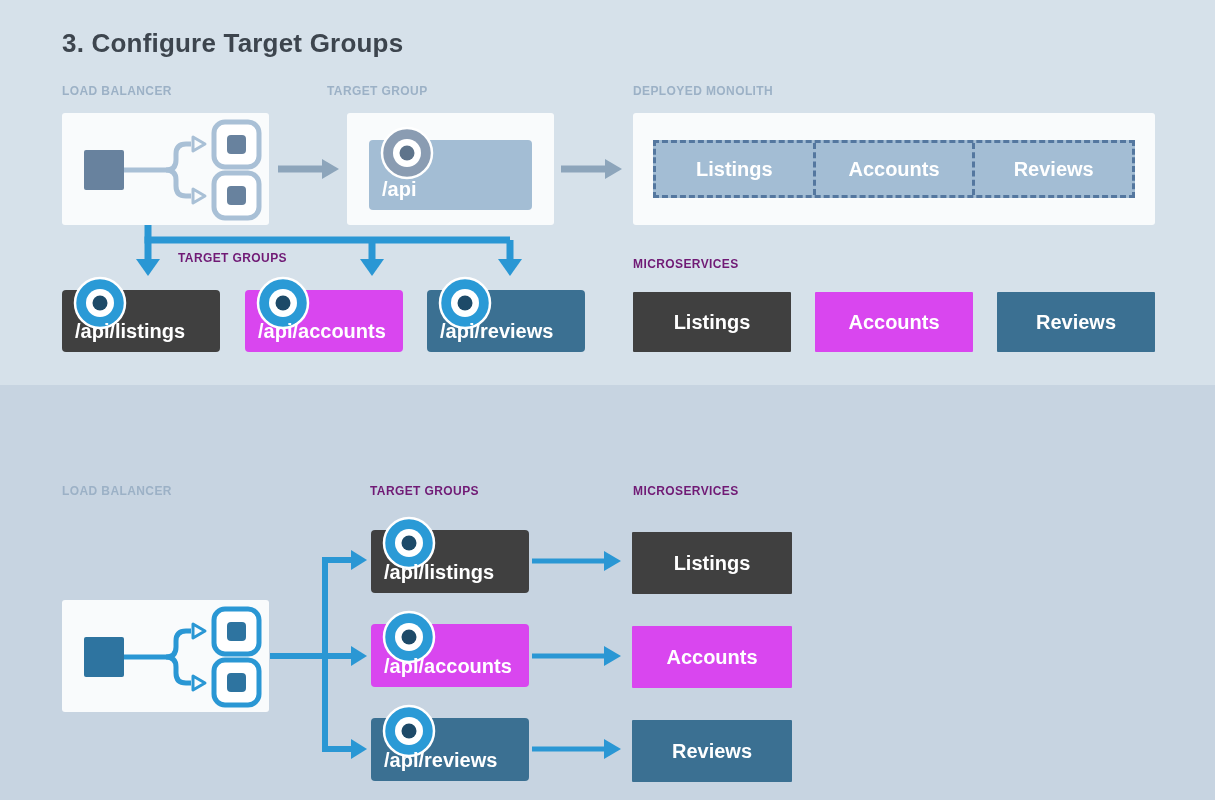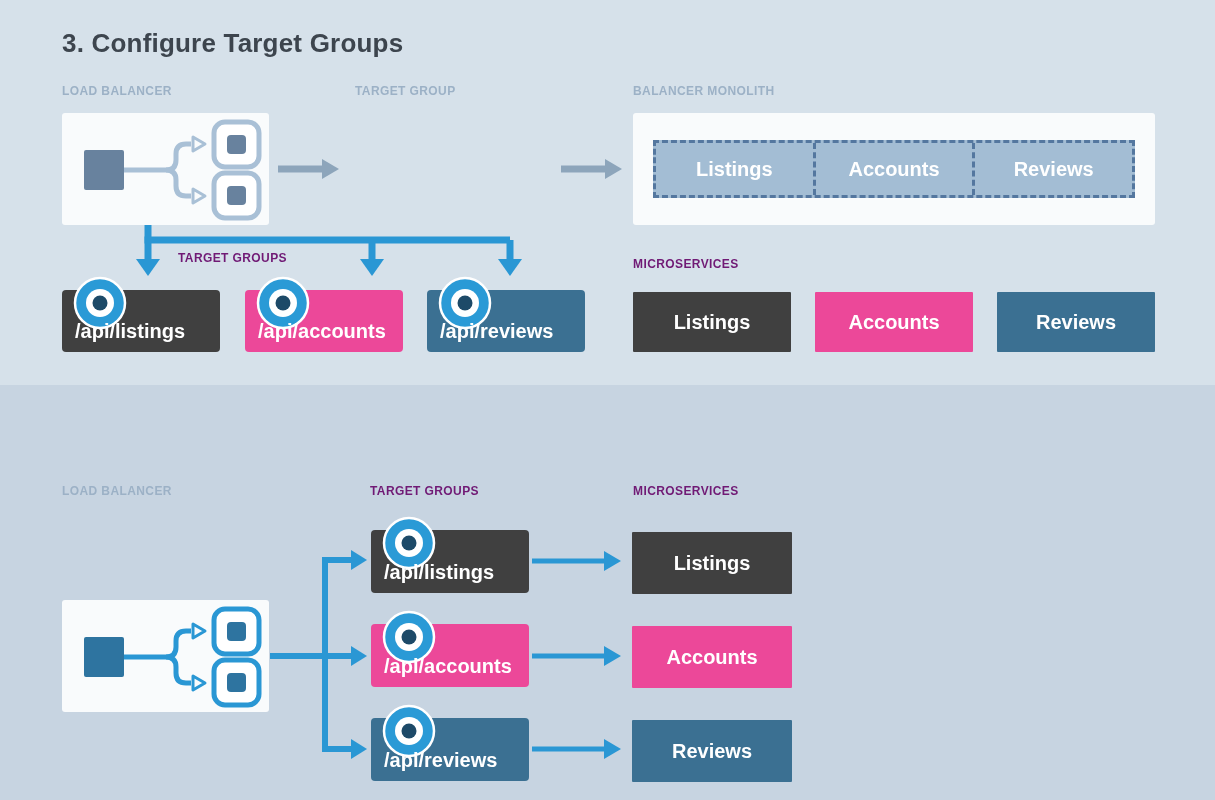--- a/index.html
+++ b/index.html
@@ -23,21 +23,21 @@
   .card{
     background:#f9fbfc;border-radius:3px;
   }
   .target-box{
     border-radius:4px;color:#ffffff;font-size:20px;font-weight:700;
   }
   .target-box .box-label{
     position:absolute;left:13px;bottom:9px;white-space:nowrap;
   }
   .bg-bright{background:#404040;}
-  .bg-medium{background:#ec4899;}
+  .bg-medium{background:#d946ef;}
   .bg-dark{background:#3b7092;}
   .bg-slate{background:#a3bdd4;}
   .ms-box{
     border-radius:1px;color:#ffffff;font-size:20px;font-weight:700;
     display:flex;align-items:center;justify-content:center;white-space:nowrap;
   }
   .target-icon{position:absolute;left:11px;top:-14px;width:54px;height:54px;}
   .mono-wrap{
     position:absolute;left:20px;right:20px;top:27px;bottom:27px;
     background:#a3bdd4;border:3px dashed #54779f;display:flex;
@@ -50,22 +50,22 @@
   svg{display:block;}
 </style>
 </head>
 <body>
 
 <div class="section" id="section3">
 
   <div class="abs step-title" style="left:62px;top:28px;">3. Configure Target Groups</div>
 
   <div class="abs col-label muted" style="left:62px;top:84px;">LOAD BALANCER</div>
-  <div class="abs col-label muted" style="left:355px;top:84px;">TARGET GROUP</div>
-  <div class="abs col-label muted" style="left:633px;top:84px;">BALANCER MONOLITH</div>
+  <div class="abs col-label muted" style="left:327px;top:84px;">TARGET GROUP</div>
+  <div class="abs col-label muted" style="left:633px;top:84px;">DEPLOYED MONOLITH</div>
 
   <div class="abs card" style="left:62px;top:113px;width:207px;height:112px;">
     <svg width="207" height="112" viewBox="0 0 207 112">
       <rect x="22" y="37" width="40" height="40" rx="2" fill="#68829e"></rect>
       <path d="M62 57 H104" stroke="#a9c0d6" stroke-width="5" fill="none"></path>
       <path d="M104 57 Q114 57 114 47 V41 Q114 31 124 31 H129" stroke="#a9c0d6" stroke-width="5" fill="none"></path>
       <path d="M104 57 Q114 57 114 67 V73 Q114 83 124 83 H129" stroke="#a9c0d6" stroke-width="5" fill="none"></path>
       <path d="M131 24 L143 31 L131 38 Z" fill="#f9fbfc" stroke="#a9c0d6" stroke-width="3" stroke-linejoin="round"></path>
       <path d="M131 76 L143 83 L131 90 Z" fill="#f9fbfc" stroke="#a9c0d6" stroke-width="3" stroke-linejoin="round"></path>
       <rect x="152" y="9" width="45" height="45" rx="11" fill="#ffffff" stroke="#a9c0d6" stroke-width="5"></rect>
@@ -73,20 +73,30 @@
       <rect x="152" y="60" width="45" height="45" rx="11" fill="#ffffff" stroke="#a9c0d6" stroke-width="5"></rect>
       <rect x="165" y="73" width="19" height="19" rx="4" fill="#68829e"></rect>
     </svg>
   </div>
 
   <svg class="abs" style="left:278px;top:156px;" width="62" height="26" viewBox="0 0 62 26">
     <path d="M0 13 H44" stroke="#8da5bb" stroke-width="7" fill="none"></path>
     <polygon points="44,3 61,13 44,23" fill="#8da5bb"></polygon>
   </svg>
 
+  <div class="abs card" style="left:347px;top:113px;width:207px;height:112px;">
+    <div class="abs target-box bg-slate" style="left:22px;top:27px;width:163px;height:70px;">
+      <svg class="target-icon" viewBox="0 0 54 54">
+        <circle cx="27" cy="27" r="25" fill="#8a9cb2" stroke="#ffffff" stroke-width="2.5"></circle>
+        <circle cx="27" cy="27" r="14" fill="#ffffff"></circle>
+        <circle cx="27" cy="27" r="7.5" fill="#5e748b"></circle>
+      </svg>
+      <span class="box-label">/api</span>
+    </div>
+  </div>
 
   <svg class="abs" style="left:561px;top:156px;" width="62" height="26" viewBox="0 0 62 26">
     <path d="M0 13 H44" stroke="#8da5bb" stroke-width="7" fill="none"></path>
     <polygon points="44,3 61,13 44,23" fill="#8da5bb"></polygon>
   </svg>
 
   <div class="abs card" style="left:633px;top:113px;width:522px;height:112px;">
     <div class="mono-wrap">
       <div class="mono-cell">Listings</div>
       <div class="mono-cell">Accounts</div>

